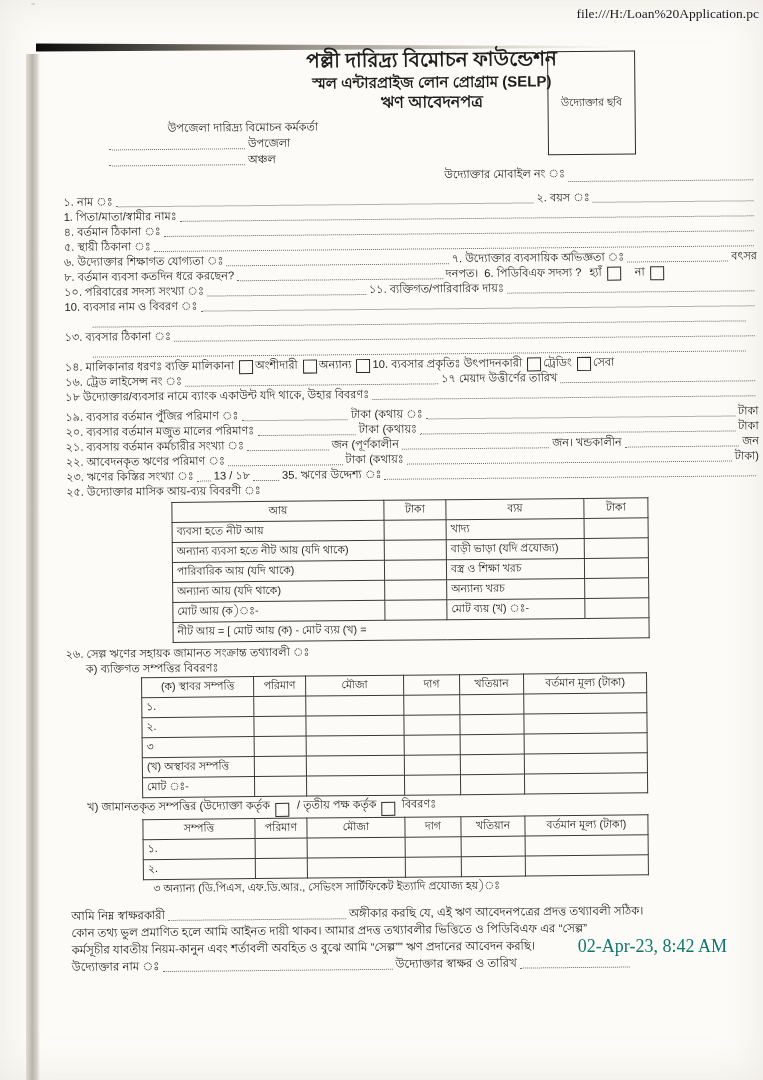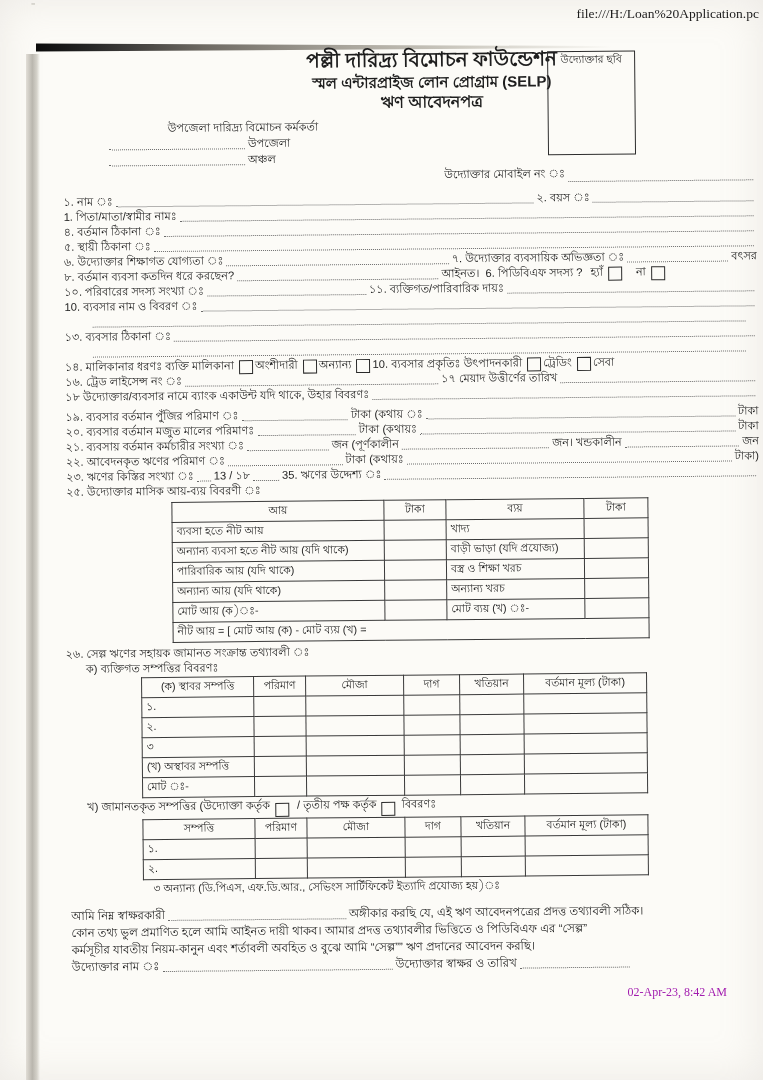--- a/index.html
+++ b/index.html
@@ -1,28 +1,28 @@
 <!DOCTYPE html>
 <html><head>
 <meta charset="utf-8">
 <style>
   html,body{margin:0;padding:0}
   body{width:763px;height:1080px;background:#efede9;font-family:"Liberation Sans","DejaVu Sans",sans-serif;position:relative;overflow:hidden}
   .page{position:absolute;inset:0;background:#fcfbf7;overflow:hidden;box-shadow:inset 0 0 40px rgba(190,185,175,.25)}
   .filepath{position:absolute;top:6px;right:4px;font-family:"Liberation Serif","DejaVu Serif",serif;font-size:13.5px;color:#1c1c1c}
-  .timestamp{position:absolute;top:985px;right:36px;font-family:"Liberation Serif","DejaVu Serif",serif;font-size:12px;color:#a21caf}
+  .timestamp{position:absolute;top:936px;right:36px;font-family:"Liberation Serif","DejaVu Serif",serif;font-size:18px;color:#0f766e}
   .corner-frag{position:absolute;left:30px;top:-5px;color:#979289;font-size:12px;letter-spacing:6px}
   .edge-strip{position:absolute;left:26px;top:54px;width:14px;height:1026px;background:linear-gradient(to right,#dcd8d0,#a9a59c 45%,#ccc9c0 78%,rgba(252,251,247,0));opacity:.8}
   .smudge{position:absolute;left:36px;top:42px;width:600px;height:10px;background:linear-gradient(to right,#0b0b0b,#262626 9%,#6e6a63 28%,#aaa69d 52%,#cfccc3 72%,rgba(252,251,247,0) 96%);clip-path:polygon(0 15%,100% 42%,100% 58%,0 95%)}
   .content{position:absolute;left:55px;top:50px;width:700px;transform:rotate(-0.55deg);transform-origin:0 0;color:#1e1e1e;font-size:11.2px}
   .hdr{margin:2px 115px 0 168px;text-align:center;line-height:1.15}
   .t1{font-size:20px;font-weight:bold}
   .t2{font-size:15px;font-weight:bold;margin-top:2px}
   .t3{font-size:16px;font-weight:bold;margin-top:3px}
-  .photo{position:absolute;left:492px;top:6px;width:86px;height:102px;border:1px solid #2d2d2d;display:flex;justify-content:center;font-size:10.5px;color:#1e1e1e}
+  .photo{position:absolute;left:492px;top:6px;width:86px;height:102px;border:1px solid #2d2d2d;display:flex;align-items:center;justify-content:center;font-size:10.5px;color:#1e1e1e}
   .officer{margin-left:112px;margin-top:5px;line-height:16px}
   .ln{display:flex;align-items:flex-end;white-space:nowrap}
   .row{display:flex;align-items:flex-end;white-space:nowrap;height:15px;line-height:13.5px}
   .dots{flex:1;border-bottom:1px dotted #6b6b6b;margin:0 3px 2px;min-width:10px}
   .dfx{display:inline-block;border-bottom:1px dotted #6b6b6b;height:10px;margin:0 3px 2px}
   .cb{width:12px;height:12px;border:1px solid #2a2a2a;margin:0 2px -1px 5px;display:inline-block;flex:0 0 auto;background:transparent}
   .items{margin-left:7px;margin-top:6px}
   .fulldots{border-bottom:1px dotted #6b6b6b;height:10px;margin:2px 12px 2px 28px}
   table{border-collapse:collapse;color:#1d1d1d}
   th,td{border:1px solid #3a3a3a;font-weight:normal;font-size:10.8px;padding:0 4px;height:16px;text-align:left;vertical-align:middle}
@@ -95,21 +95,21 @@
       <div class="row">
         <span>৬.  উদ্যোক্তার শিক্ষাগত যোগ্যতা ঃ</span>
         <span class="dots" style="flex:1.1"></span>
         <span>৭. উদ্যোক্তার ব্যবসায়িক অভিজ্ঞতা ঃ</span>
         <span class="dots" style="flex:0.5"></span>
         <span>বৎসর</span>
       </div>
       <div class="row">
         <span>৮.  বর্তমান ব্যবসা কতদিন ধরে করছেন?</span>
         <span class="dots" style="flex:0.8"></span>
-        <span>আইনত।</span>
+        <span>দনপত।</span>
         <span style="width:6px"></span>
         <span>6. পিডিবিএফ সদস্য ?</span>
         <span style="width:8px"></span>
         <span>হ্যাঁ</span>
         <span class="cb"></span>
         <span style="width:12px"></span>
         <span>না</span>
         <span class="cb"></span>
         <span style="width:40px"></span>
       </div>

